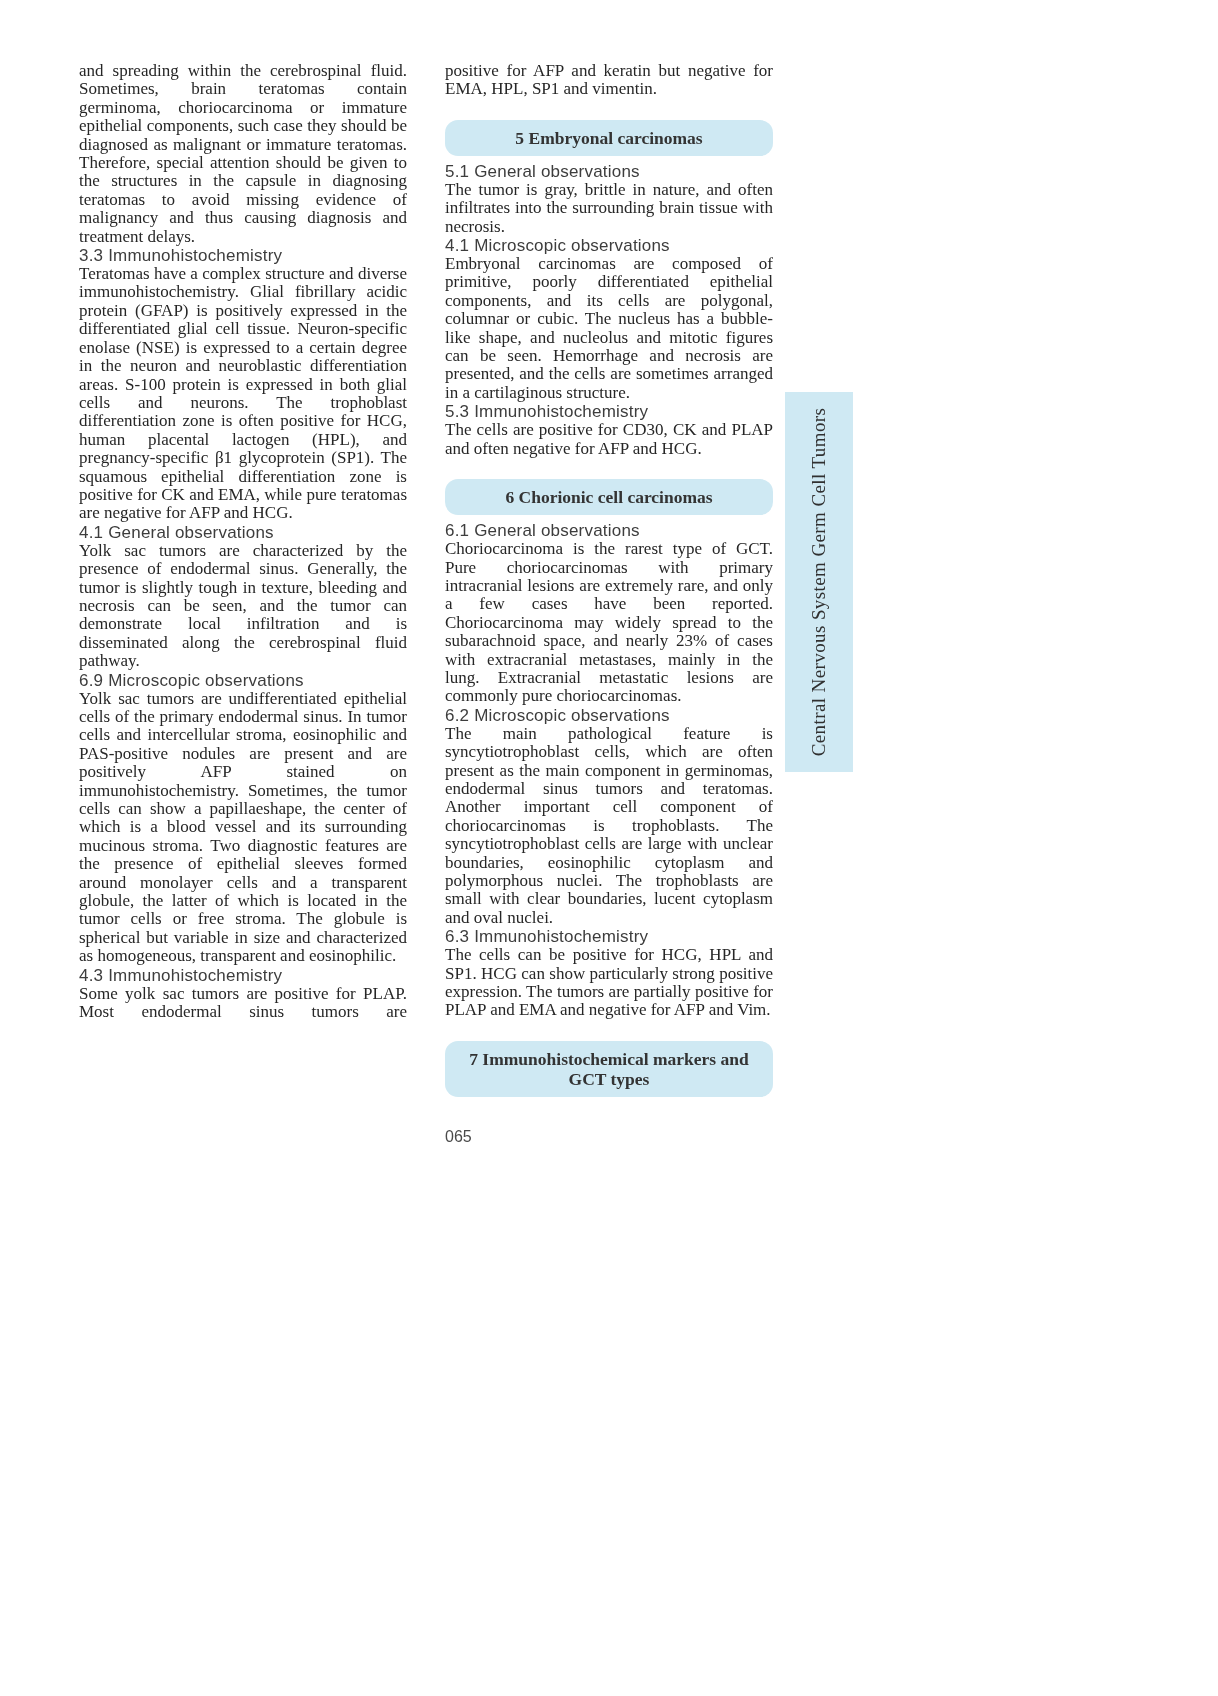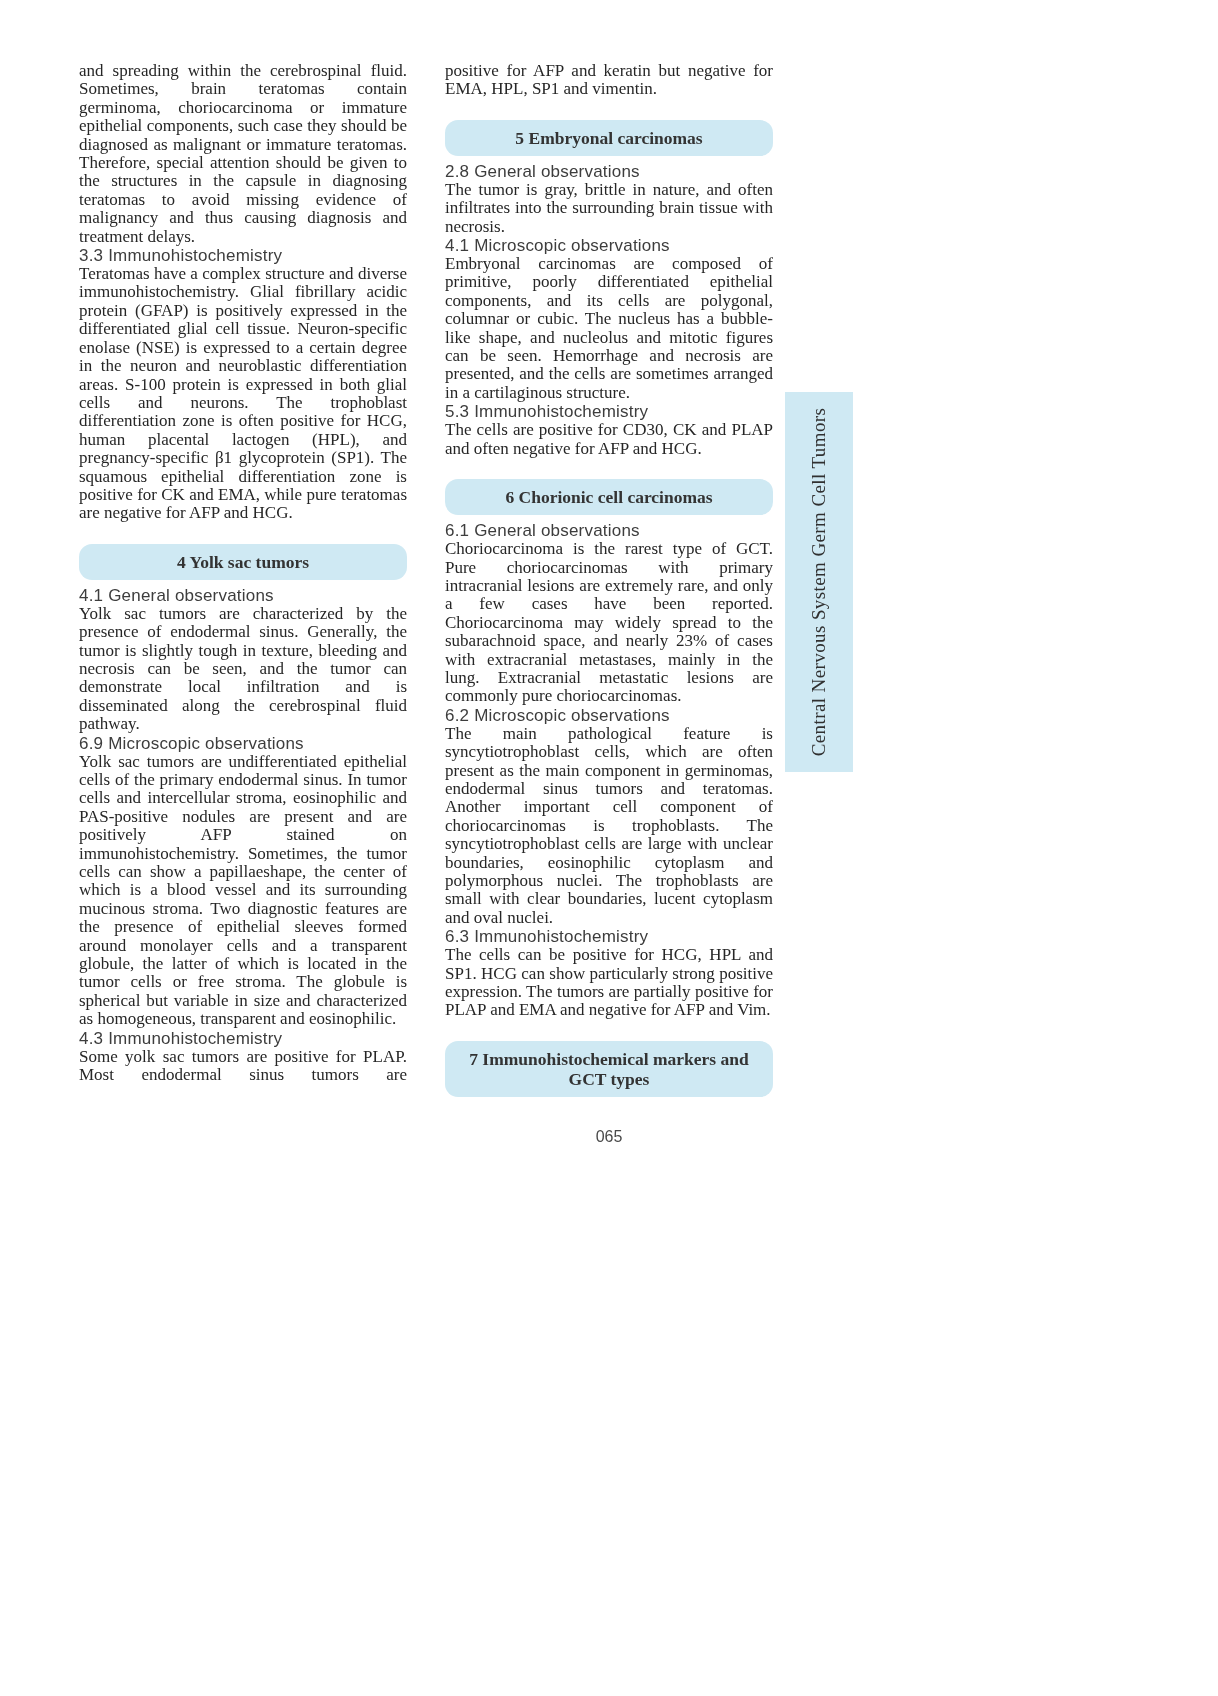--- a/index.html
+++ b/index.html
@@ -36,46 +36,45 @@
     background:var(--header-bg);
     display:flex;align-items:center;justify-content:center;overflow:visible;
   }
   .chapter-tab .vtext{
     transform:rotate(-90deg);white-space:nowrap;
     font-family:"Liberation Serif", serif;font-size:19px;color:#303030;
     letter-spacing:0.4px;
   }
   .page-number{
     position:absolute;left:445px;top:1128px;width:328px;
-    text-align:center;font-family:"Liberation Sans", sans-serif;
+    text-align:left;font-family:"Liberation Sans", sans-serif;
     font-size:16px;color:#4a4a4a;
   }
 </style>
 </head>
 <body>
 
 <div class="page">
 
   <div class="col col-left">
     <p class="para">and spreading within the cerebrospinal fluid. Sometimes, brain teratomas contain germinoma, choriocarcinoma or immature epithelial components, such case they should be diagnosed as malignant or immature teratomas. Therefore, special attention should be given to the structures in the capsule in diagnosing teratomas to avoid missing evidence of malignancy and thus causing diagnosis and treatment delays.</p>
     <p class="subhead">3.3 Immunohistochemistry</p>
     <p class="para">Teratomas have a complex structure and diverse immunohistochemistry. Glial fibrillary acidic protein (GFAP) is positively expressed in the differentiated glial cell tissue. Neuron-specific enolase (NSE) is expressed to a certain degree in the neuron and neuroblastic differentiation areas. S-100 protein is expressed in both glial cells and neurons. The trophoblast differentiation zone is often positive for HCG, human placental lactogen (HPL), and pregnancy-specific β1 glycoprotein (SP1). The squamous epithelial differentiation zone is positive for CK and EMA, while pure teratomas are negative for AFP and HCG.</p>
-    <div class="secbox">4 Yolk sac tumors</div>
     <p class="subhead">4.1 General observations</p>
     <p class="para">Yolk sac tumors are characterized by the presence of endodermal sinus. Generally, the tumor is slightly tough in texture, bleeding and necrosis can be seen, and the tumor can demonstrate local infiltration and is disseminated along the cerebrospinal fluid pathway.</p>
     <p class="subhead">6.9 Microscopic observations</p>
     <p class="para">Yolk sac tumors are undifferentiated epithelial cells of the primary endodermal sinus. In tumor cells and intercellular stroma, eosinophilic and PAS-positive nodules are present and are positively AFP stained on immunohistochemistry. Sometimes, the tumor cells can show a papillaeshape, the center of which is a blood vessel and its surrounding mucinous stroma. Two diagnostic features are the presence of epithelial sleeves formed around monolayer cells and a transparent globule, the latter of which is located in the tumor cells or free stroma. The globule is spherical but variable in size and characterized as homogeneous, transparent and eosinophilic.</p>
     <p class="subhead">4.3 Immunohistochemistry</p>
     <p class="para justify-last">Some yolk sac tumors are positive for PLAP. Most endodermal sinus tumors are</p>
   </div>
 
   <div class="col col-right">
     <p class="para">positive for AFP and keratin but negative for EMA, HPL, SP1 and vimentin.</p>
     <div class="secbox">5 Embryonal carcinomas</div>
-    <p class="subhead">2.8 General observations</p>
+    <p class="subhead">5.1 General observations</p>
     <p class="para">The tumor is gray, brittle in nature, and often infiltrates into the surrounding brain tissue with necrosis.</p>
     <p class="subhead">4.1 Microscopic observations</p>
     <p class="para">Embryonal carcinomas are composed of primitive, poorly differentiated epithelial components, and its cells are polygonal, columnar or cubic. The nucleus has a bubble-like shape, and nucleolus and mitotic figures can be seen. Hemorrhage and necrosis are presented, and the cells are sometimes arranged in a cartilaginous structure.</p>
     <p class="subhead">5.3 Immunohistochemistry</p>
     <p class="para">The cells are positive for CD30, CK and PLAP and often negative for AFP and HCG.</p>
     <div class="secbox">6 Chorionic cell carcinomas</div>
     <p class="subhead">6.1 General observations</p>
     <p class="para">Choriocarcinoma is the rarest type of GCT. Pure choriocarcinomas with primary intracranial lesions are extremely rare, and only a few cases have been reported. Choriocarcinoma may widely spread to the subarachnoid space, and nearly 23% of cases with extracranial metastases, mainly in the lung. Extracranial metastatic lesions are commonly pure choriocarcinomas.</p>
     <p class="subhead">6.2 Microscopic observations</p>
     <p class="para">The main pathological feature is syncytiotrophoblast cells, which are often present as the main component in germinomas, endodermal sinus tumors and teratomas. Another important cell component of choriocarcinomas is trophoblasts. The syncytiotrophoblast cells are large with unclear boundaries, eosinophilic cytoplasm and polymorphous nuclei. The trophoblasts are small with clear boundaries, lucent cytoplasm and oval nuclei.</p>

